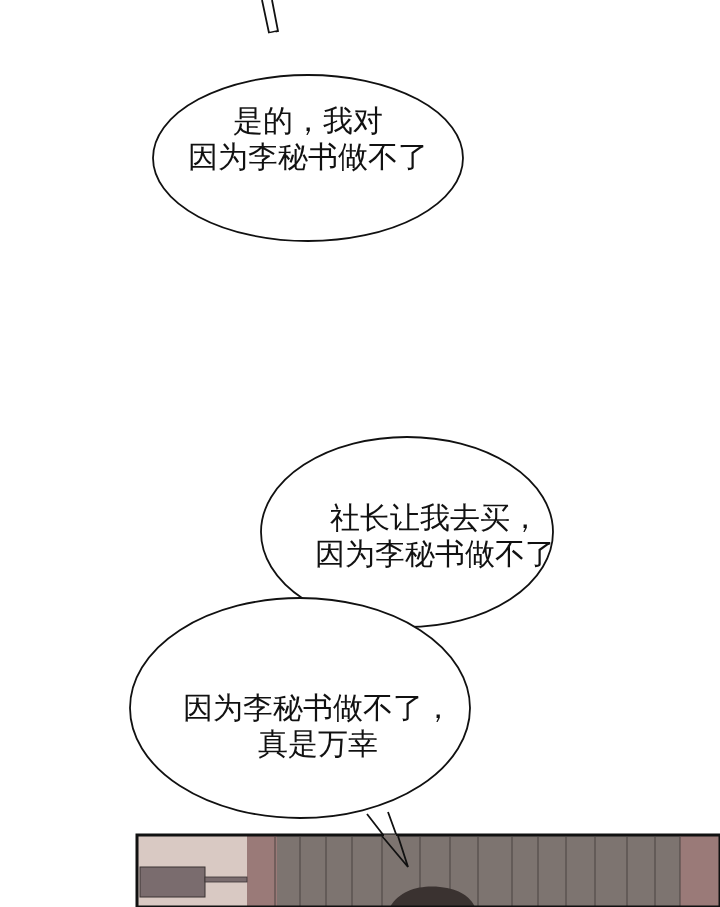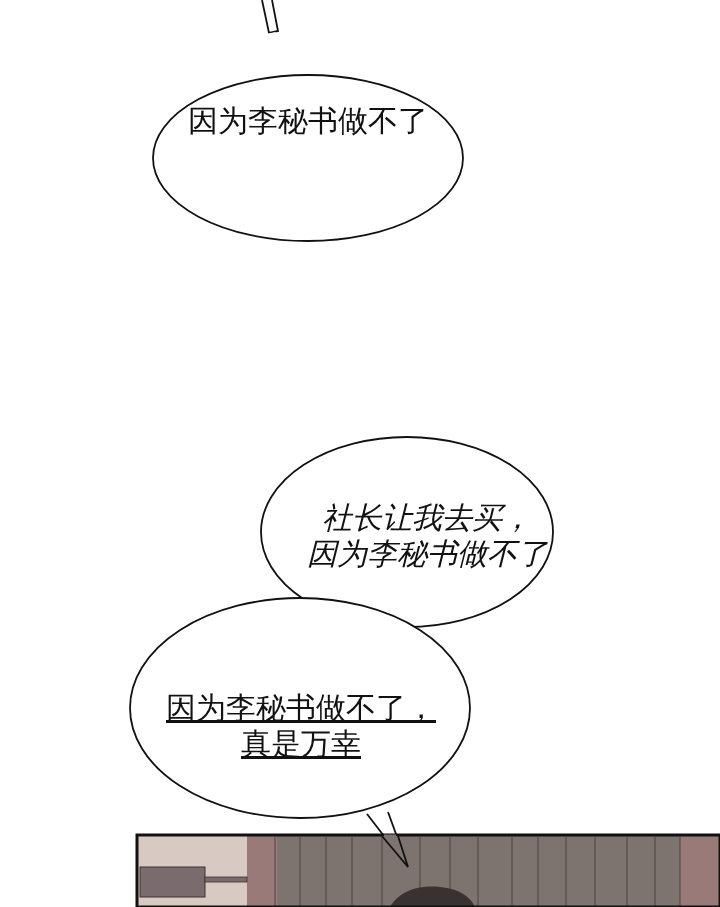--- a/index.html
+++ b/index.html
@@ -56,24 +56,25 @@
     <rect x="205" y="877" width="42" height="5" fill="#7a6c6e" stroke="#3a3332" stroke-width="0.8"></rect>
     <path d="M390,907 C400,890 420,885 440,887 C460,889 470,897 475,907 Z" fill="#3a3230"></path>
     <rect x="137" y="835" width="583" height="72" fill="none" stroke="#111" stroke-width="3"></rect>
 
     <path d="M382,836 L408,867 L398,836" fill="#7d7470" stroke="#111" stroke-width="1.8"></path>
     <path d="M384,836 L396,836" stroke="#7d7470" stroke-width="3"></path>
   </g>
 </svg>
 
 <div class="txt" style="left:158px;top:103px;width:300px;">
+  <div>是的，我对</div>
   <div>因为李秘书做不了</div>
 </div>
 
-<div class="txt" style="left:254px;top:500px;width:346px;font-style:italic;">
+<div class="txt" style="left:262px;top:500px;width:346px;">
   <div>社长让我去买，</div>
   <div>因为李秘书做不了</div>
 </div>
 
-<div class="txt" style="left:136px;top:690px;width:330px;text-decoration:underline;">
+<div class="txt" style="left:153px;top:690px;width:330px;">
   <div>因为李秘书做不了，</div>
   <div>真是万幸</div>
 </div>
 
 </body></html>

